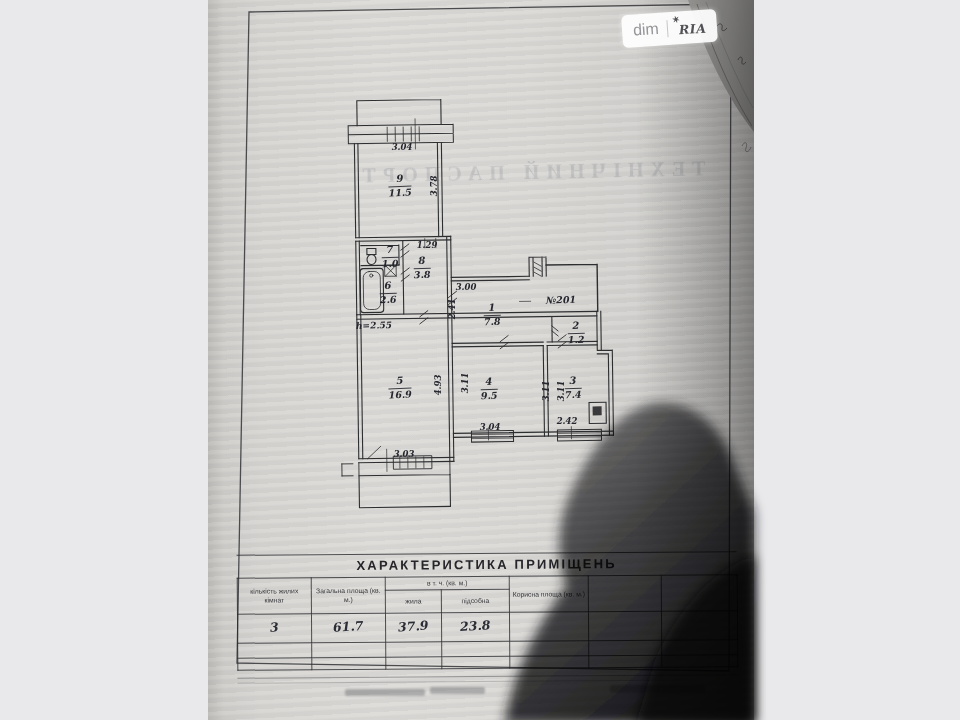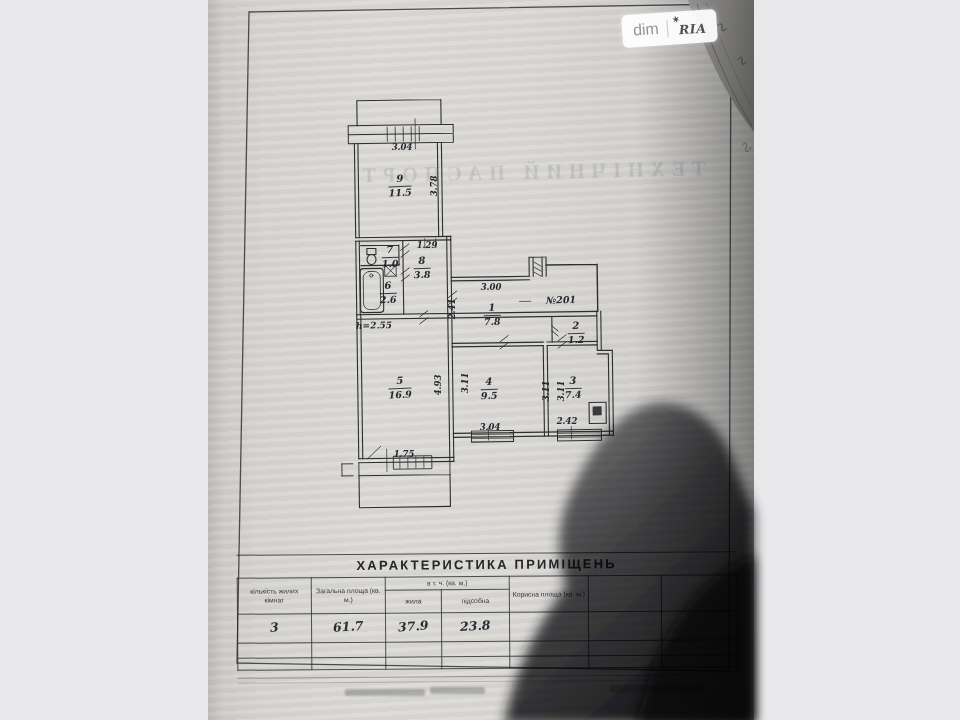--- a/index.html
+++ b/index.html
@@ -200,29 +200,29 @@
         <span class="rnum">4</span>
         <span class="rarea">9.5</span>
       </div>
       <div class="room-label" style="left: 573px; top: 376px;">
         <span class="rnum">3</span>
         <span class="rarea">7.4</span>
       </div>
       <span class="dim-label" style="left: 402px; top: 147px; transform: translate(-50%, -50%) rotate(0deg);">3.04</span>
       <span class="dim-label" style="left: 434px; top: 186px; transform: translate(-50%, -50%) rotate(-90deg);">3.78</span>
       <span class="dim-label" style="left: 427px; top: 245px; transform: translate(-50%, -50%) rotate(0deg);">1.29</span>
-      <span class="dim-label" style="left: 491px; top: 287px; transform: translate(-50%, -50%) rotate(0deg);">3.00</span>
+      <span class="dim-label" style="left: 466px; top: 287px; transform: translate(-50%, -50%) rotate(0deg);">3.00</span>
       <span class="dim-label" style="left: 452px; top: 309px; transform: translate(-50%, -50%) rotate(-90deg);">2.41</span>
       <span class="dim-label" style="left: 465px; top: 383px; transform: translate(-50%, -50%) rotate(-90deg);">3.11</span>
       <span class="dim-label" style="left: 438px; top: 385px; transform: translate(-50%, -50%) rotate(-90deg);">4.93</span>
       <span class="dim-label" style="left: 546px; top: 391px; transform: translate(-50%, -50%) rotate(-90deg);">3.11</span>
       <span class="dim-label" style="left: 561px; top: 391px; transform: translate(-50%, -50%) rotate(-90deg);">3.11</span>
       <span class="dim-label" style="left: 490px; top: 427px; transform: translate(-50%, -50%) rotate(0deg);">3.04</span>
       <span class="dim-label" style="left: 567px; top: 421px; transform: translate(-50%, -50%) rotate(0deg);">2.42</span>
-      <span class="dim-label" style="left: 404px; top: 454px; transform: translate(-50%, -50%) rotate(0deg);">1.75</span>
+      <span class="dim-label" style="left: 404px; top: 454px; transform: translate(-50%, -50%) rotate(0deg);">3.03</span>
     </div>
 
   <div id="tbl-wrap">
     <div class="rule-top"></div>
     <div class="tbl-title">ХАРАКТЕРИСТИКА ПРИМІЩЕНЬ</div>
     <table class="char">
       <colgroup>
         <col style="width:74px">
           <col style="width:74px">
           <col style="width:56px">

